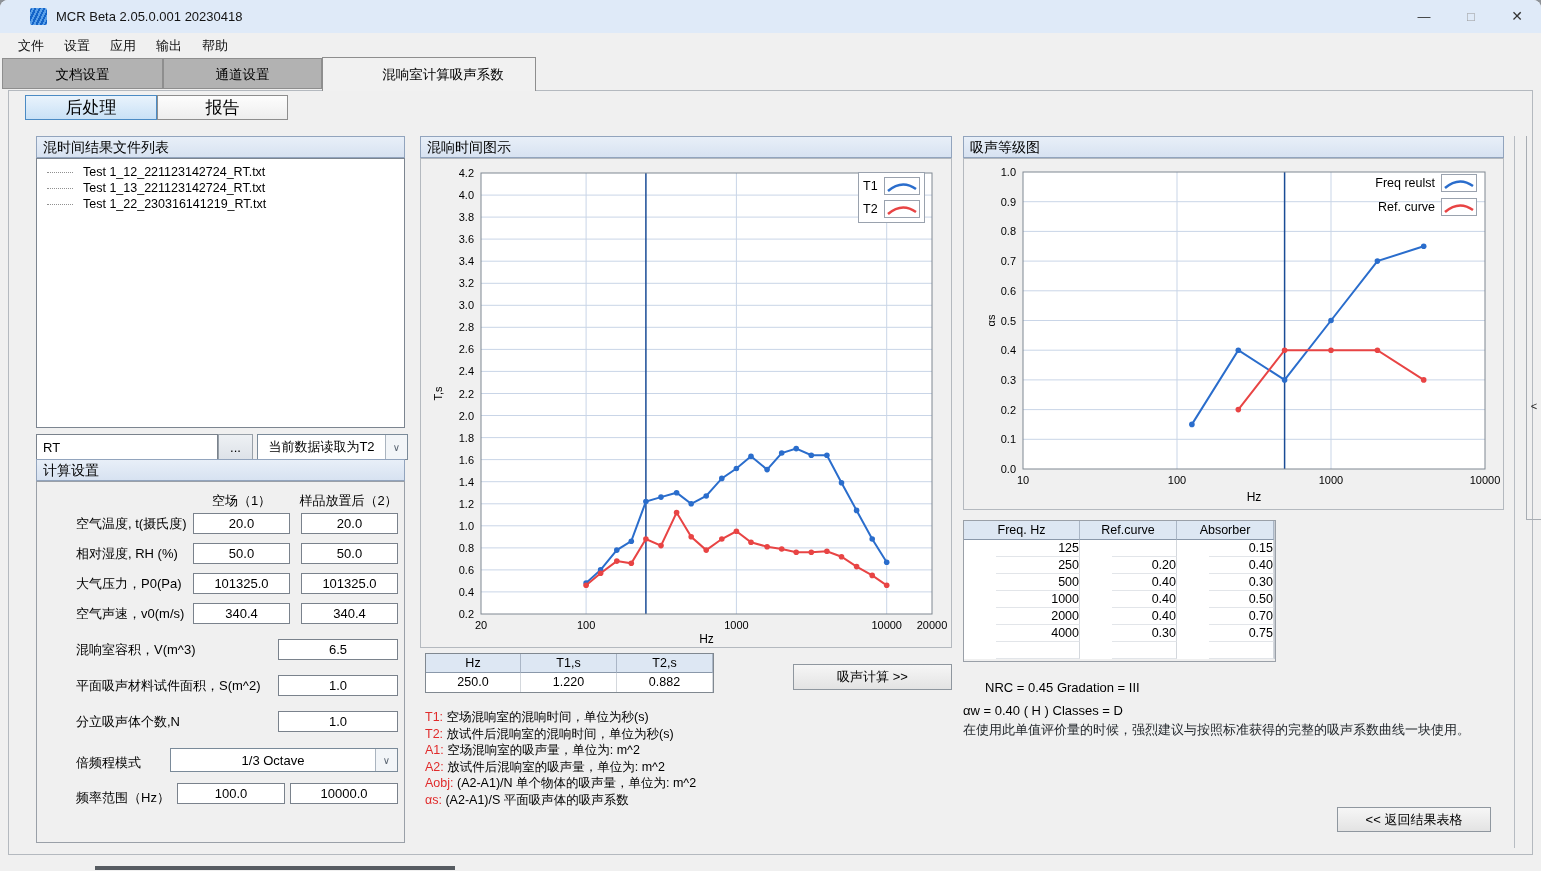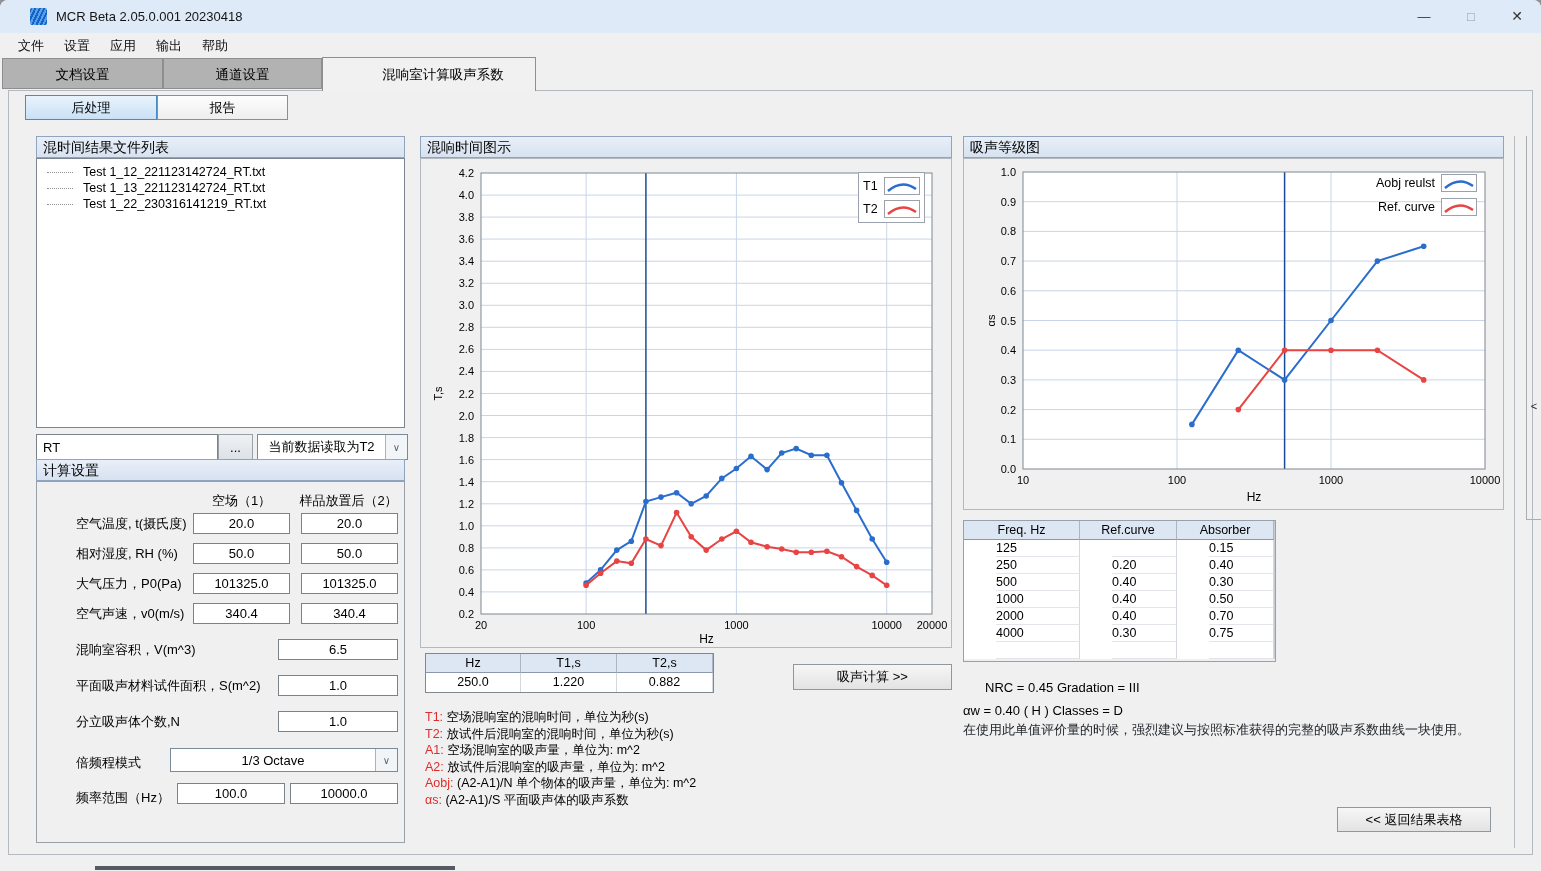--- a/index.html
+++ b/index.html
@@ -15,21 +15,21 @@
 
 #menubar{left:0;top:33px;width:1541px;height:25px;display:flex;align-items:center;padding-left:8px;background:#f0f0f0;}
 .menu-item{padding:0 10px;height:25px;line-height:25px;font-size:13px;color:#111;}
 
 #tabstrip{left:0;top:57px;width:1541px;height:33px;}
 .tab{position:absolute;top:1px;height:31px;line-height:31px;text-align:center;font-size:13.5px;color:#000;background:#b2b2b2;border:1px solid #8e8e8e;}
 .tab.active{top:0;height:34px;line-height:33px;background:#f1f1f1;border-bottom:none;z-index:3;padding-left:28px;}
 
 #content{left:8px;top:90px;width:1525px;height:765px;background:#f0f0f0;border:1px solid #b4b9bf;}
 #subtabs{left:25px;top:95px;display:flex;}
-.subtab{width:131px;height:25px;font-size:13px;color:#000;background:linear-gradient(#fdfdfd,#eeeeee);border:1px solid #8e8e8e;font-family:Liberation Sans, sans-serif;}
+.subtab{width:131px;height:25px;font-size:17px;color:#000;background:linear-gradient(#fdfdfd,#eeeeee);border:1px solid #8e8e8e;font-family:Liberation Sans, sans-serif;}
 .subtab.active{width:132px;background:linear-gradient(#e9f3fc,#c9e1f6);border:1px solid #4b8bc4;}
 
 .hdr{height:22px;line-height:20px;padding-left:6px;font-size:14px;color:#000;background:linear-gradient(#e8eff8,#d7e2f1);border:1px solid #92a4bd;}
 #file-hdr{left:36px;top:136px;width:369px;}
 #calc-hdr{left:36px;top:459px;width:369px;}
 #rtchart-hdr{left:420px;top:136px;width:532px;}
 #grade-hdr{left:963px;top:136px;width:541px;}
 
 #filelist{left:36px;top:158px;width:369px;height:270px;background:#fff;border:1px solid #7c8590;padding-top:5px;overflow:hidden;}
 .file-row{position:relative;height:16px;line-height:16px;margin:0 6px 0 8px;font-size:12.5px;color:#000;white-space:nowrap;}
@@ -72,21 +72,21 @@
 .rt-c{height:19px;line-height:19px;text-align:center;font-size:12.5px;border-right:1px solid #d4d8dd;color:#000;}
 #absorb-btn{left:793px;top:664px;width:159px;height:26px;font-size:13px;background:linear-gradient(#f6f6f6,#e3e3e3);border:1px solid #8f979f;font-family:inherit;}
 
 #notes{left:425px;top:709px;width:520px;}
 .note-line{font-size:12.5px;line-height:16.5px;color:#000;white-space:nowrap;}
 .nkey{color:#e02b2b;}
 
 #gradetable-wrap{left:963px;top:520px;width:313px;height:142px;border:1px solid #9aa0a8;background:#f0f0f0;}
 #gradetable{display:grid;grid-template-columns:116px 97px 97px;background:#fff;border-right:1px solid #c8cdd4;}
 .gt-h{height:19px;line-height:18px;text-align:center;font-size:12.5px;background:#dde7f3;border-right:1px solid #aab6c6;border-bottom:1px solid #8a98aa;}
-.gt-c{height:17px;line-height:17px;text-align:left;font-size:12.5px;color:#000;border-right:1px solid #d4d8dd;border-bottom:1px solid #e2e5e9;margin-left:32px;}
+.gt-c{height:17px;line-height:17px;text-align:right;font-size:12.5px;color:#000;border-right:1px solid #d4d8dd;border-bottom:1px solid #e2e5e9;margin-left:32px;}
 
 #nrc-line{left:985px;top:680px;font-size:13px;color:#000;}
 #aw-line{left:963px;top:703px;font-size:13px;color:#000;}
 #advice-line{left:963px;top:721px;font-size:13px;color:#23282d;white-space:nowrap;}
 #back-btn{left:1337px;top:807px;width:154px;height:25px;font-size:13px;background:linear-gradient(#f6f6f6,#e3e3e3);border:1px solid #8f979f;font-family:inherit;}
 
 #edge-divider{left:1514px;top:136px;width:1px;height:712px;background:#b7bcc2;}
 #collapse-strip{left:1526px;top:136px;width:15px;height:384px;border-left:1px solid #a8adb3;border-bottom:1px solid #a8adb3;}
 #collapse-btn{left:1528px;top:398px;width:12px;height:16px;font-size:11px;color:#222;text-align:center;line-height:16px;}
 #bottom-peek{left:95px;top:866px;width:360px;height:4px;background:#565b61;}
@@ -360,21 +360,21 @@
         <circle cx="274.3" cy="250.6" r="2.8" fill="#e84444"></circle>
         <circle cx="320.6" cy="191.2" r="2.8" fill="#e84444"></circle>
         <circle cx="367.0" cy="191.2" r="2.8" fill="#e84444"></circle>
         <circle cx="413.4" cy="191.2" r="2.8" fill="#e84444"></circle>
         <circle cx="459.7" cy="220.9" r="2.8" fill="#e84444"></circle>
         <text x="290.0" y="342" text-anchor="middle" font-size="12" fill="#000">Hz</text>
         <text transform="rotate(-90 27 161.5)" x="27" y="165.5" text-anchor="middle" font-size="11" fill="#000">αs</text>
       </svg>
     <div class="legend" id="legend2">
         <div class="lrow">
-          <span class="llab">Aobj reulst</span>
+          <span class="llab">Freq reulst</span>
           <span class="licon">
             <svg width="34" height="16" viewBox="0 0 34 16">
               <path d="M3 13 Q17 1 31 11" fill="none" stroke="#2a6dcc" stroke-width="2.5"></path>
             </svg>
           </span>
         </div>
         <div class="lrow">
           <span class="llab">Ref. curve</span>
           <span class="licon">
             <svg width="34" height="16" viewBox="0 0 34 16">

